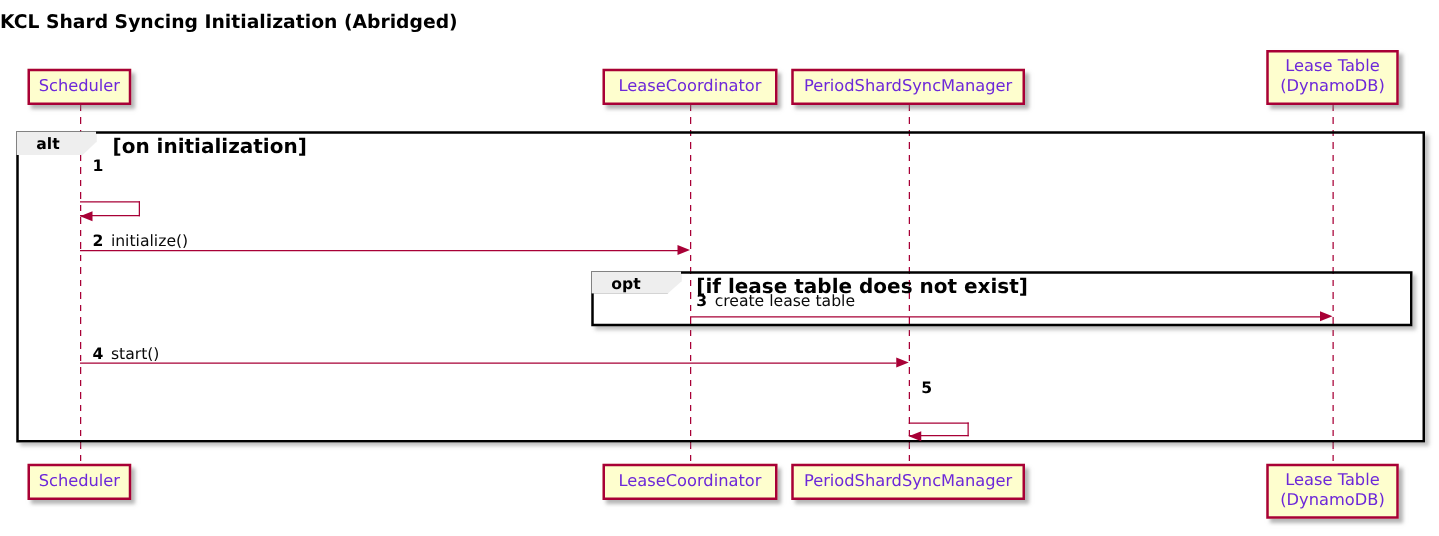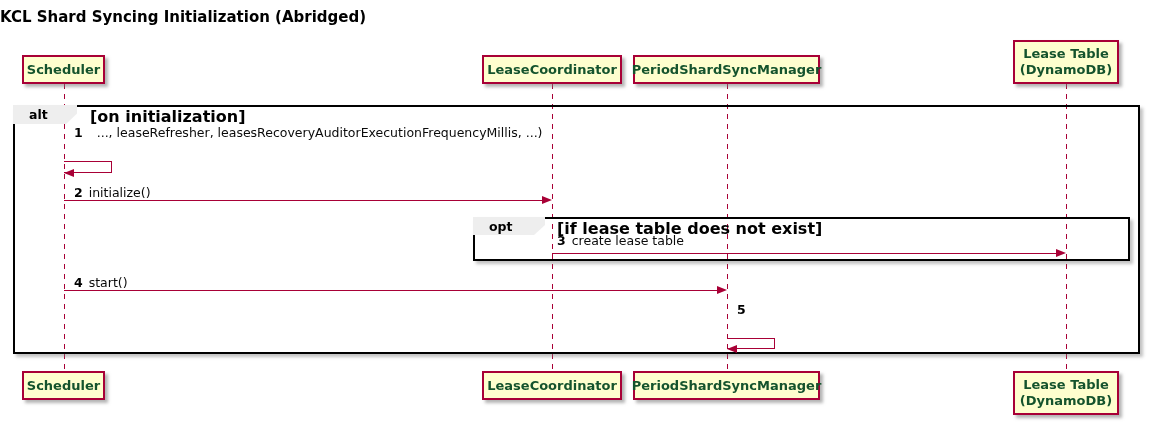--- a/index.html
+++ b/index.html
@@ -25,26 +25,25 @@
   .lifeline{
     position:absolute;width:1px;
     background:repeating-linear-gradient(to bottom, var(--arrow) 0 5px, transparent 5px 10px);
   }
   .pbox{
     position:absolute;
     background:var(--pfill);
     border:2px solid var(--pborder);
     box-sizing:border-box;
     display:flex;align-items:center;justify-content:center;
-    font-size:13px;color:#14532d;
+    font-size:13px;color:#6d28d9;
     text-align:center;
     box-shadow:3px 3px 3px rgba(120,120,120,0.55);
     white-space:pre-line;
     line-height:16px;
-    font-weight:bold;
   }
   .frame{
     position:absolute;
     border:2px solid var(--frameborder);
     box-sizing:border-box;
     background:transparent;
     box-shadow:3px 3px 3px rgba(120,120,120,0.45);
   }
   .frame-label{
     position:absolute;
@@ -106,21 +105,20 @@
   <div class="lifeline" style="left:727px;top:84px;height:287px"></div>
   <div class="lifeline" style="left:1066px;top:84px;height:287px"></div>
 
   <div class="frame" style="left:13px;top:105px;width:1127px;height:249px"></div>
   <div class="frame-label" style="left:13px;top:105px;width:64px;height:19px">alt</div>
   <div class="guard" style="left:90px;top:107px">[on initialization]</div>
 
   <div class="msg" style="left:74px;top:126px">
     <span class="num">1</span>
     <span>
-      <div class="indent">..., leaseRefresher, leasesRecoveryAuditorExecutionFrequencyMillis, ...)</div>
     </span>
   </div>
   <div class="self-loop" style="left:64px;top:161px;width:48px;height:12px"></div>
   <div class="head-left" style="left:64px;top:169px"></div>
 
   <div class="msg" style="left:74px;top:186px">
     <span class="num">2</span>
     <span>initialize()</span>
   </div>
   <div class="arrow-line" style="left:64px;top:200px;width:480px"></div>

